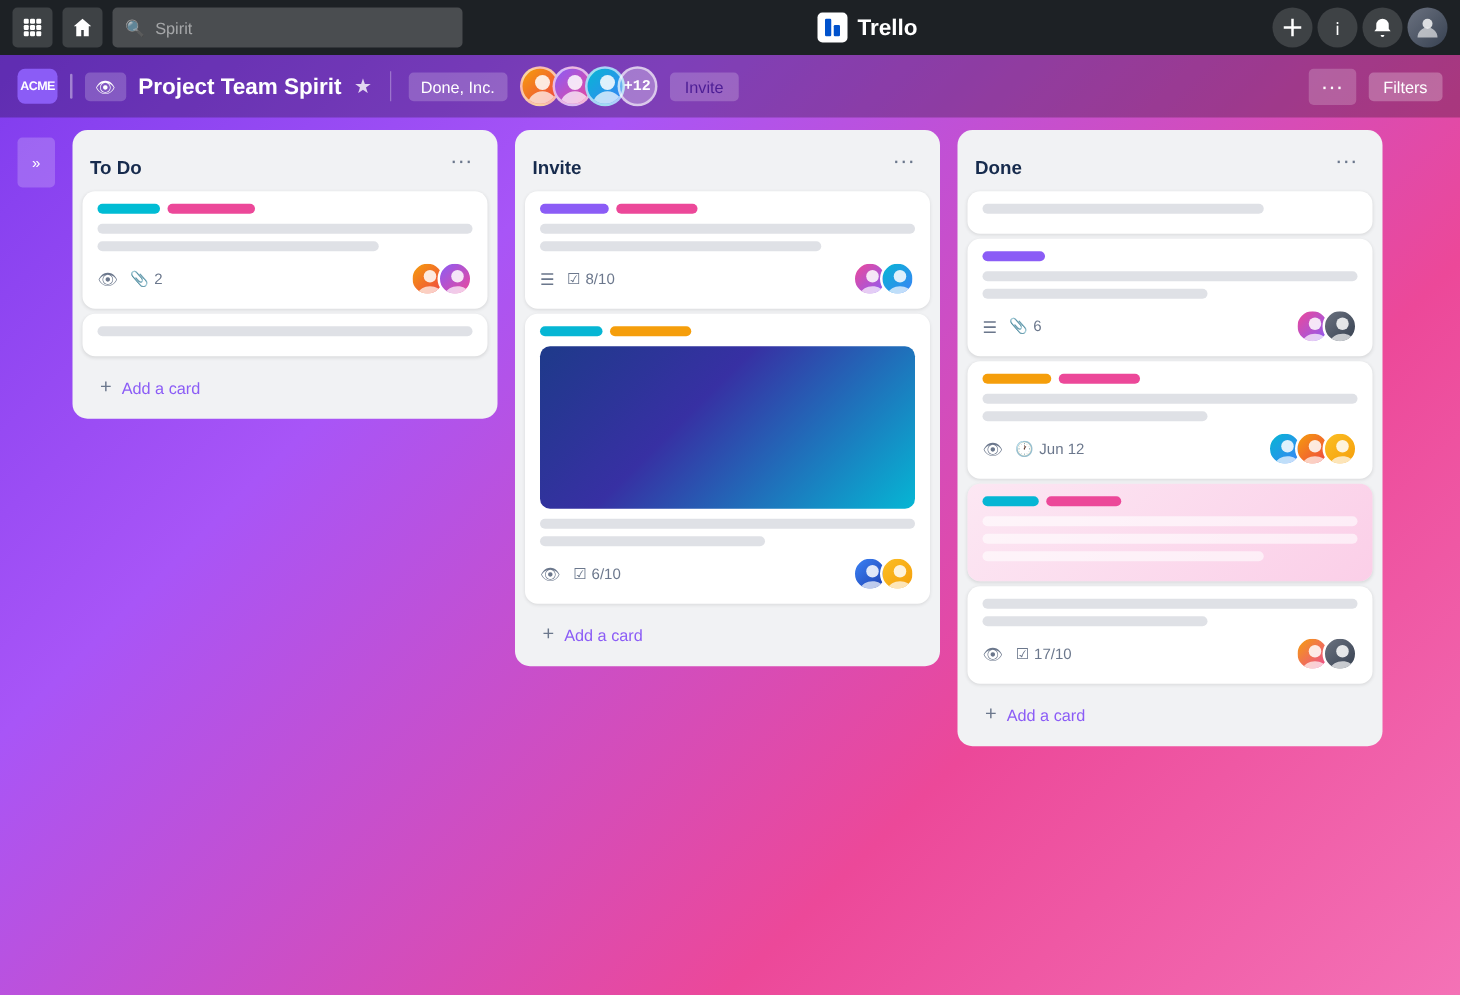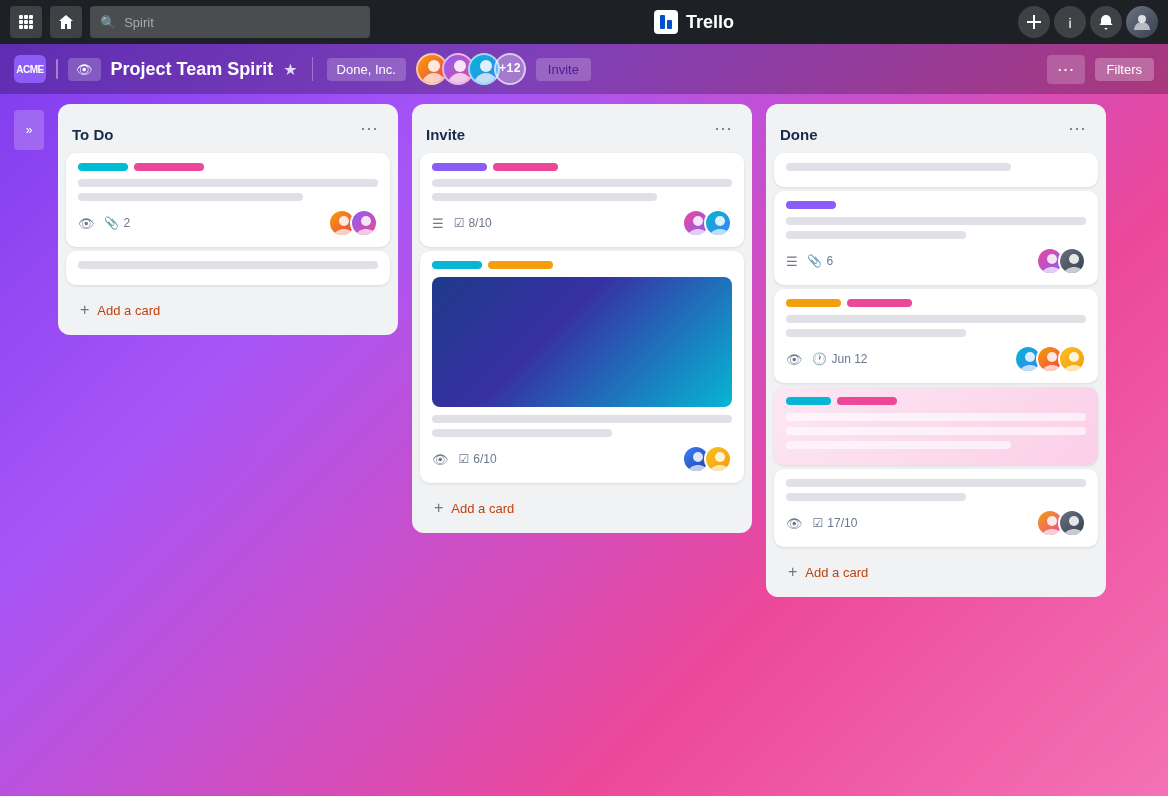--- a/index.html
+++ b/index.html
@@ -354,21 +354,21 @@
       align-items: center;
       gap: 8px;
       padding: 8px 14px;
       color: #6b778c;
       font-size: 13px;
       cursor: pointer;
       border-radius: 8px;
       margin: 4px 8px 8px;
     }
     .add-card-plus { font-size: 16px; }
-    .add-card-label { color: #c2410c; font-size: 13px; }
+    .add-card-label { color: #8b5cf6; font-size: 13px; }
 
     
     .column-cards {
       overflow-y: auto;
       flex: 1;
     }
 
     
     .card-gradient-pink {
       background: linear-gradient(135deg, #fce7f3, #fbcfe8);

